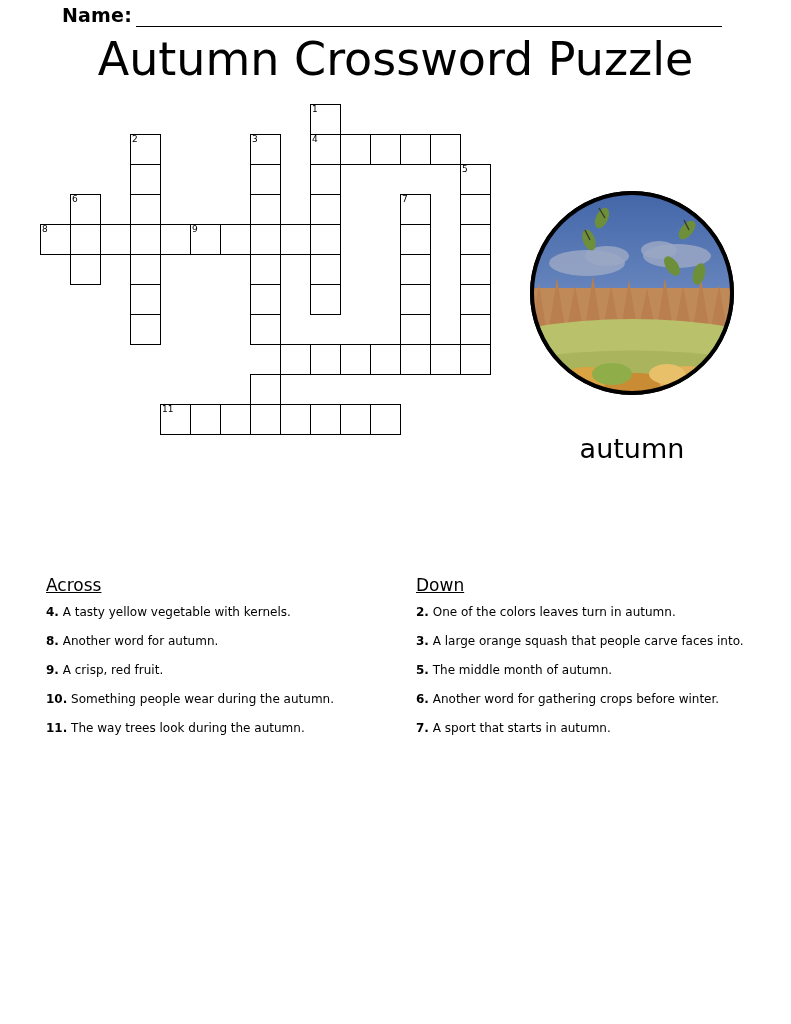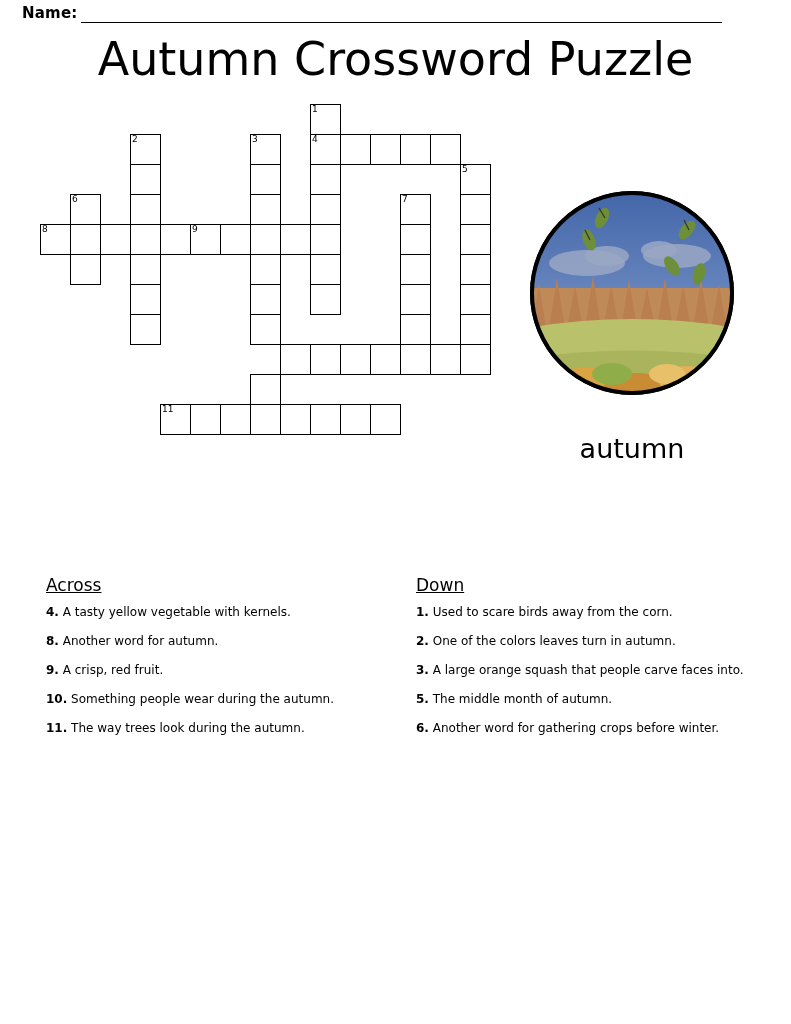--- a/index.html
+++ b/index.html
@@ -19,25 +19,26 @@
   
   .name-row {
     position: absolute;
     top: 4px;
     left: 22px;
     width: 700px;
     display: flex;
     align-items: flex-end;
   }
   .name-label {
-    font-size: 15px;
+    font-size: 19px;
     font-weight: bold;
     font-family: "DejaVu Sans", sans-serif;
     letter-spacing: .2px;
     padding-bottom: 1px;
+    margin-left: 40px;
   }
   .name-line {
     flex: 1;
     border-bottom: 1.5px solid #000;
     margin-left: 4px;
     height: 14px;
   }
 
   
   .title {
@@ -305,20 +306,20 @@
         <div class="clue"><span class="cnum">4.</span><span> A tasty yellow vegetable with kernels.</span></div>
         <div class="clue"><span class="cnum">8.</span><span> Another word for autumn.</span></div>
         <div class="clue"><span class="cnum">9.</span><span> A crisp, red fruit.</span></div>
         <div class="clue"><span class="cnum">10.</span><span> Something people wear during the autumn.</span></div>
         <div class="clue"><span class="cnum">11.</span><span> The way trees look during the autumn.</span></div>
       </div>
   </div>
   <div class="clue-col" id="down-col">
     <div class="clue-heading">Down</div>
     <div id="down-list">
-        <div class="clue"><span class="cnum">1.</span><span> Used to scare birds away from the corn.</span></div>
         <div class="clue"><span class="cnum">2.</span><span> One of the colors leaves turn in autumn.</span></div>
         <div class="clue"><span class="cnum">3.</span><span> A large orange squash that people carve faces into.</span></div>
         <div class="clue"><span class="cnum">5.</span><span> The middle month of autumn.</span></div>
         <div class="clue"><span class="cnum">6.</span><span> Another word for gathering crops before winter.</span></div>
+        <div class="clue"><span class="cnum">7.</span><span> A sport that starts in autumn.</span></div>
       </div>
   </div>
 </div>
 
 </body></html>

